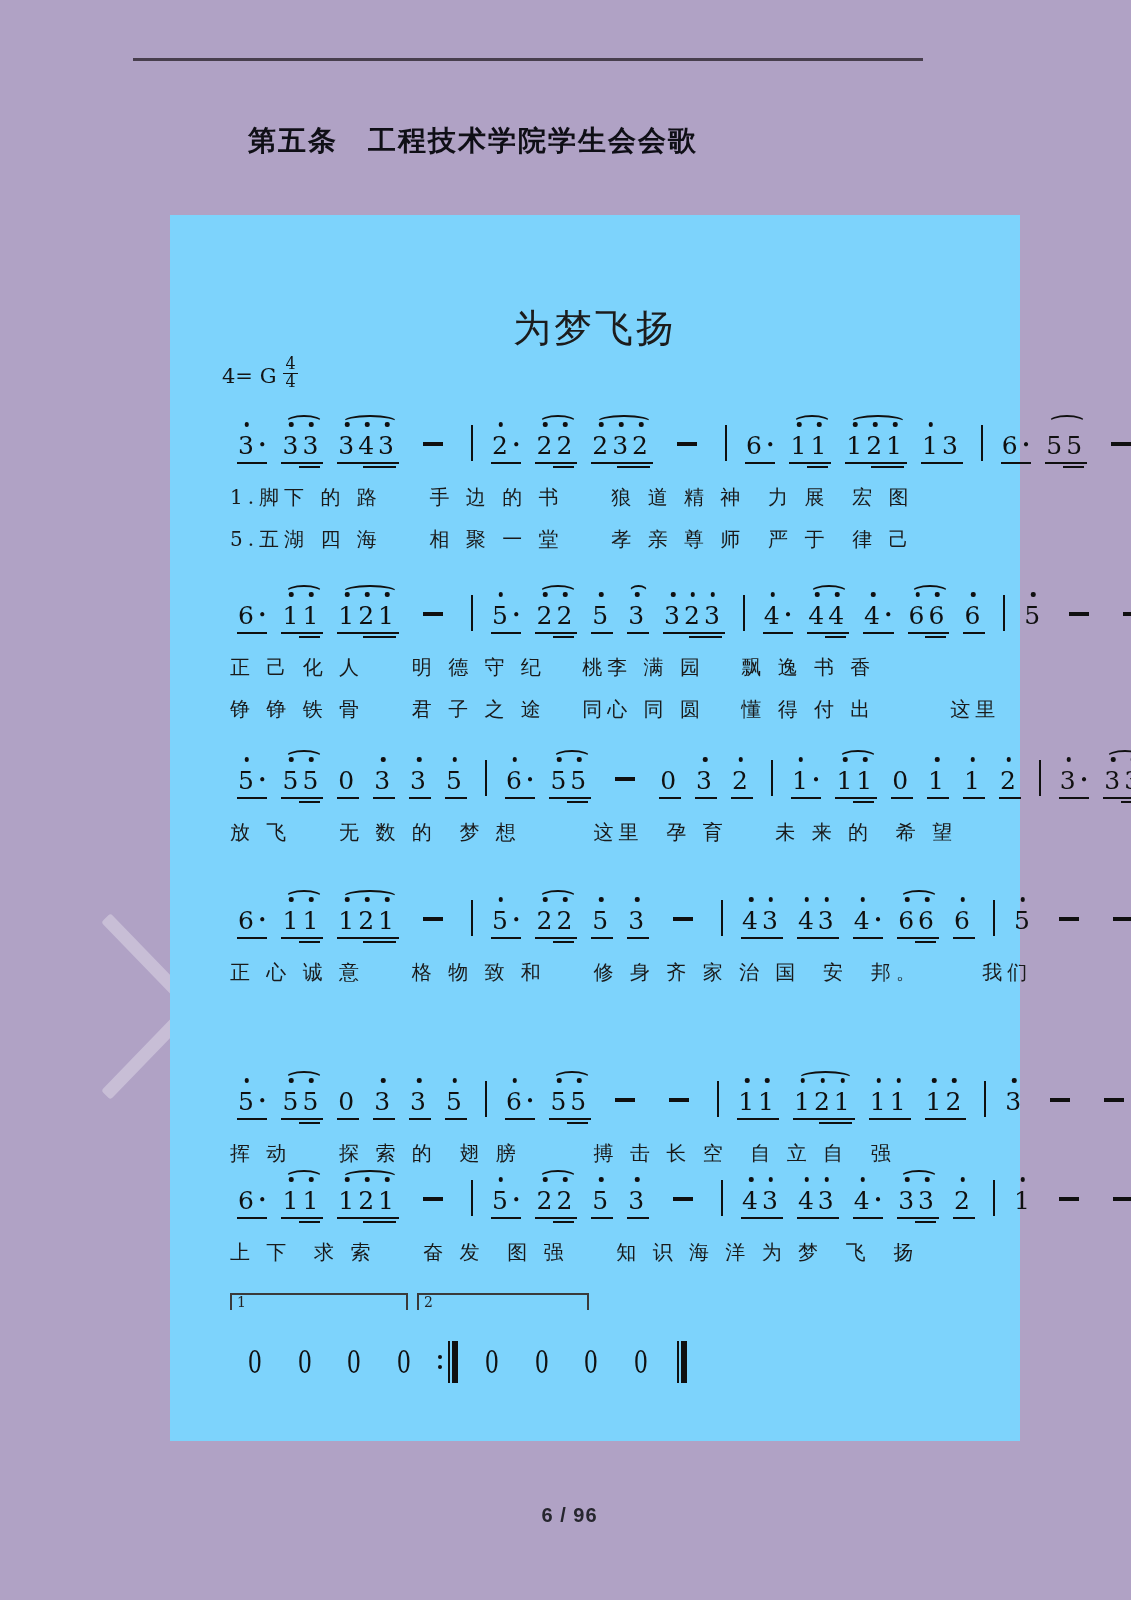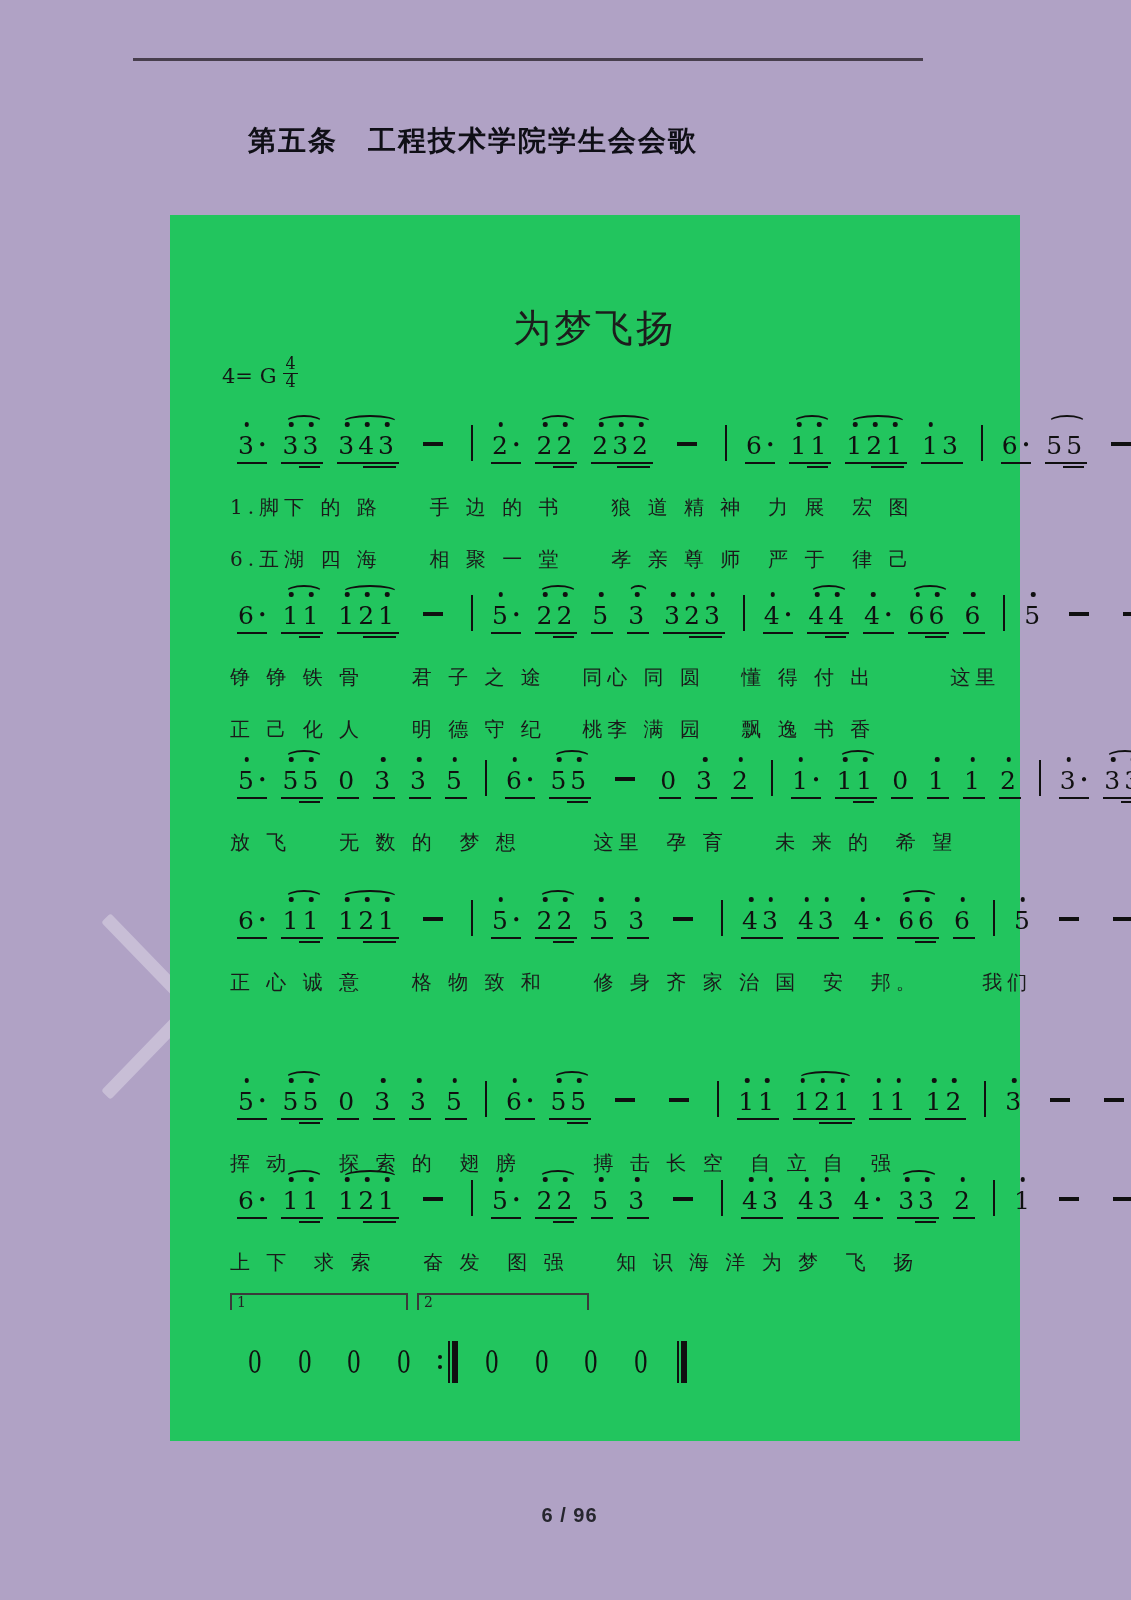--- a/index.html
+++ b/index.html
@@ -10,21 +10,21 @@
   }
   .top-rule{position:absolute;left:133px;top:58px;width:790px;height:3px;background:#473e4d}
   .heading{
     position:absolute;left:248px;top:122px;font-size:28px;font-weight:bold;
     color:#0f0f16;letter-spacing:2px;font-family:"Liberation Sans",sans-serif;
   }
   .wm1,.wm2{position:absolute;background:rgba(255,255,255,.30);border-radius:3px}
   .wm1{left:86px;top:958px;width:130px;height:13px;transform:rotate(46deg)}
   .wm2{left:86px;top:1042px;width:130px;height:13px;transform:rotate(-46deg)}
 
-  .sheet{position:absolute;left:170px;top:215px;width:850px;height:1226px;background:#22c55e}
+  .sheet{position:absolute;left:170px;top:215px;width:850px;height:1226px;background:#7dd3fc}
   .score-title{
     position:absolute;top:88px;left:0;width:100%;text-align:center;
     font-size:38px;color:#1c1c1c;letter-spacing:3px;font-family:"DejaVu Serif",serif;
   }
   .key-sig{position:absolute;top:140px;left:52px;font-size:21px;color:#141414;font-family:"DejaVu Serif",serif}
   .frac{display:inline-block;vertical-align:-4px;text-align:center;font-size:16px;line-height:1.12;margin-left:7px}
   .frac .ft{border-bottom:1.6px solid #141414;padding:0 2px}
 
   .system{position:absolute;left:60px;right:14px}
   .sys1{top:182px}.sys2{top:352px}.sys3{top:517px}.sys4{top:657px}.sys5{top:838px}.sys6{top:937px}
@@ -35,21 +35,21 @@
   .tok.u2::after{content:"";position:absolute;left:42%;right:3px;bottom:-6px;height:2px;background:#101010}
   .tok.tie::before{content:"";position:absolute;left:10%;right:4%;top:-16px;height:12px;
     border-top:2px solid #101010;border-left:1px solid transparent;border-right:1px solid transparent;
     border-radius:50% 50% 0 0}
   .ch{position:relative;display:inline-block}
   .ch.dot::before{content:"";position:absolute;left:45%;top:-9px;transform:translateX(-50%);
     width:4.5px;height:4.5px;border-radius:50%;background:#101010}
   .ch.dotafter{font-size:58%;vertical-align:28%;letter-spacing:0}
   .bar{display:inline-block;width:2px;height:36px;background:#101010;vertical-align:-7px;margin:0 11px}
   .dash{display:inline-block;width:20px;height:4px;background:#101010;vertical-align:8px;margin:0 17px}
-  .lyric-line{margin-top:25px;font-size:20px;color:#1a1a1a;font-family:"DejaVu Serif",serif;white-space:pre;letter-spacing:5px}
+  .lyric-line{margin-top:15px;font-size:20px;color:#1a1a1a;font-family:"DejaVu Serif",serif;white-space:pre;letter-spacing:5px}
 
   .volta{position:absolute;left:60px;top:1078px;width:760px}
   .vbrackets{position:relative;height:26px}
   .vb{position:absolute;top:0;height:17px;border:2px solid #3a3a3a;border-bottom:none;box-sizing:border-box;
     font-size:14px;font-family:"DejaVu Serif",serif;color:#222;padding-left:5px;line-height:1.0}
   .vb1{left:0;width:178px}
   .vb2{left:187px;width:172px}
   .rests-row{margin-top:22px;display:flex;align-items:center;font-family:"DejaVu Serif",serif;font-size:31px;color:#101010}
   .rest{display:inline-block;margin:0 15px;transform:scaleX(.72)}
   .endbar{display:inline-flex;align-items:center;margin:0 9px;height:42px}
@@ -77,26 +77,26 @@
 
     <div class="score-title">为梦飞扬</div>
 
     <div class="key-sig"><span>4= G</span><span class="frac"><span class="ft">4</span><br><span>4</span></span>
     </div>
 
     <div>
         <div class="system sys1">
           <div class="notes-row"><span class="tok u1"><span class="ch dot">3</span><span class="ch dotafter">•</span></span><span class="tok u1 u2 tie"><span class="ch dot">3</span><span class="ch dot">3</span></span><span class="tok u1 u2 tie"><span class="ch dot">3</span><span class="ch dot">4</span><span class="ch dot">3</span></span><span class="dash"></span><span class="bar"></span><span class="tok u1"><span class="ch dot">2</span><span class="ch dotafter">•</span></span><span class="tok u1 u2 tie"><span class="ch dot">2</span><span class="ch dot">2</span></span><span class="tok u1 u2 tie"><span class="ch dot">2</span><span class="ch dot">3</span><span class="ch dot">2</span></span><span class="dash"></span><span class="bar"></span><span class="tok u1"><span class="ch">6</span><span class="ch dotafter">•</span></span><span class="tok u1 u2 tie"><span class="ch dot">1</span><span class="ch dot">1</span></span><span class="tok u1 u2 tie"><span class="ch dot">1</span><span class="ch dot">2</span><span class="ch dot">1</span></span><span class="tok u1"><span class="ch dot">1</span><span class="ch"> </span><span class="ch">3</span></span><span class="bar"></span><span class="tok u1"><span class="ch">6</span><span class="ch dotafter">•</span></span><span class="tok u1 u2 tie"><span class="ch">5</span><span class="ch">5</span></span><span class="dash"></span></div>
           <div class="lyric-line">1.脚下 的 路　  手 边 的 书　  狼 道 精 神  力 展  宏 图</div>
-          <div class="lyric-line">6.五湖 四 海　  相 聚 一 堂　  孝 亲 尊 师  严 于  律 己</div>
+          <div class="lyric-line">5.五湖 四 海　  相 聚 一 堂　  孝 亲 尊 师  严 于  律 己</div>
         </div>
         <div class="system sys2">
           <div class="notes-row"><span class="tok u1"><span class="ch">6</span><span class="ch dotafter">•</span></span><span class="tok u1 u2 tie"><span class="ch dot">1</span><span class="ch dot">1</span></span><span class="tok u1 u2 tie"><span class="ch dot">1</span><span class="ch dot">2</span><span class="ch dot">1</span></span><span class="dash"></span><span class="bar"></span><span class="tok u1"><span class="ch dot">5</span><span class="ch dotafter">•</span></span><span class="tok u1 u2 tie"><span class="ch dot">2</span><span class="ch dot">2</span></span><span class="tok u1"><span class="ch dot">5</span></span><span class="tok u1 tie"><span class="ch dot">3</span></span><span class="tok u1 u2"><span class="ch dot">3</span><span class="ch dot">2</span><span class="ch dot">3</span></span><span class="bar"></span><span class="tok u1"><span class="ch dot">4</span><span class="ch dotafter">•</span></span><span class="tok u1 u2 tie"><span class="ch dot">4</span><span class="ch dot">4</span></span><span class="tok u1"><span class="ch dot">4</span><span class="ch dotafter">•</span></span><span class="tok u1 u2 tie"><span class="ch dot">6</span><span class="ch dot">6</span></span><span class="tok u1"><span class="ch dot">6</span></span><span class="bar"></span><span class="tok"><span class="ch dot">5</span></span><span class="dash"></span><span class="dash"></span></div>
+          <div class="lyric-line">正 己 化 人　  明 德 守 纪　 桃李 满 园　 飘 逸 书 香</div>
           <div class="lyric-line">铮 铮 铁 骨　  君 子 之 途　 同心 同 圆　 懂 得 付 出　　　这里</div>
-          <div class="lyric-line">正 己 化 人　  明 德 守 纪　 桃李 满 园　 飘 逸 书 香</div>
         </div>
         <div class="system sys3">
           <div class="notes-row"><span class="tok u1"><span class="ch dot">5</span><span class="ch dotafter">•</span></span><span class="tok u1 u2 tie"><span class="ch dot">5</span><span class="ch dot">5</span></span><span class="tok u1"><span class="ch">0</span></span><span class="tok u1"><span class="ch dot">3</span></span><span class="tok u1"><span class="ch dot">3</span></span><span class="tok u1"><span class="ch dot">5</span></span><span class="bar"></span><span class="tok u1"><span class="ch dot">6</span><span class="ch dotafter">•</span></span><span class="tok u1 u2 tie"><span class="ch dot">5</span><span class="ch dot">5</span></span><span class="dash"></span><span class="tok u1"><span class="ch">0</span></span><span class="tok u1"><span class="ch dot">3</span></span><span class="tok u1"><span class="ch dot">2</span></span><span class="bar"></span><span class="tok u1"><span class="ch dot">1</span><span class="ch dotafter">•</span></span><span class="tok u1 u2 tie"><span class="ch dot">1</span><span class="ch dot">1</span></span><span class="tok u1"><span class="ch">0</span></span><span class="tok u1"><span class="ch dot">1</span></span><span class="tok u1"><span class="ch dot">1</span></span><span class="tok u1"><span class="ch dot">2</span></span><span class="bar"></span><span class="tok u1"><span class="ch dot">3</span><span class="ch dotafter">•</span></span><span class="tok u1 u2 tie"><span class="ch dot">3</span><span class="ch dot">3</span></span></div>
           <div class="lyric-line">放 飞　  无 数 的  梦 想　　  这里  孕 育　  未 来 的  希 望</div>
         </div>
         <div class="system sys4">
           <div class="notes-row"><span class="tok u1"><span class="ch">6</span><span class="ch dotafter">•</span></span><span class="tok u1 u2 tie"><span class="ch dot">1</span><span class="ch dot">1</span></span><span class="tok u1 u2 tie"><span class="ch dot">1</span><span class="ch dot">2</span><span class="ch dot">1</span></span><span class="dash"></span><span class="bar"></span><span class="tok u1"><span class="ch dot">5</span><span class="ch dotafter">•</span></span><span class="tok u1 u2 tie"><span class="ch dot">2</span><span class="ch dot">2</span></span><span class="tok u1"><span class="ch dot">5</span></span><span class="tok u1"><span class="ch dot">3</span></span><span class="dash"></span><span class="bar"></span><span class="tok u1"><span class="ch dot">4</span><span class="ch"> </span><span class="ch dot">3</span></span><span class="tok u1"><span class="ch dot">4</span><span class="ch"> </span><span class="ch dot">3</span></span><span class="tok u1"><span class="ch dot">4</span><span class="ch dotafter">•</span></span><span class="tok u1 u2 tie"><span class="ch dot">6</span><span class="ch dot">6</span></span><span class="tok u1"><span class="ch dot">6</span></span><span class="bar"></span><span class="tok"><span class="ch dot">5</span></span><span class="dash"></span><span class="dash"></span></div>
           <div class="lyric-line">正 心 诚 意　  格 物 致 和　  修 身 齐 家 治 国  安  邦。　　 我们</div>
         </div>
         <div class="system sys5">

